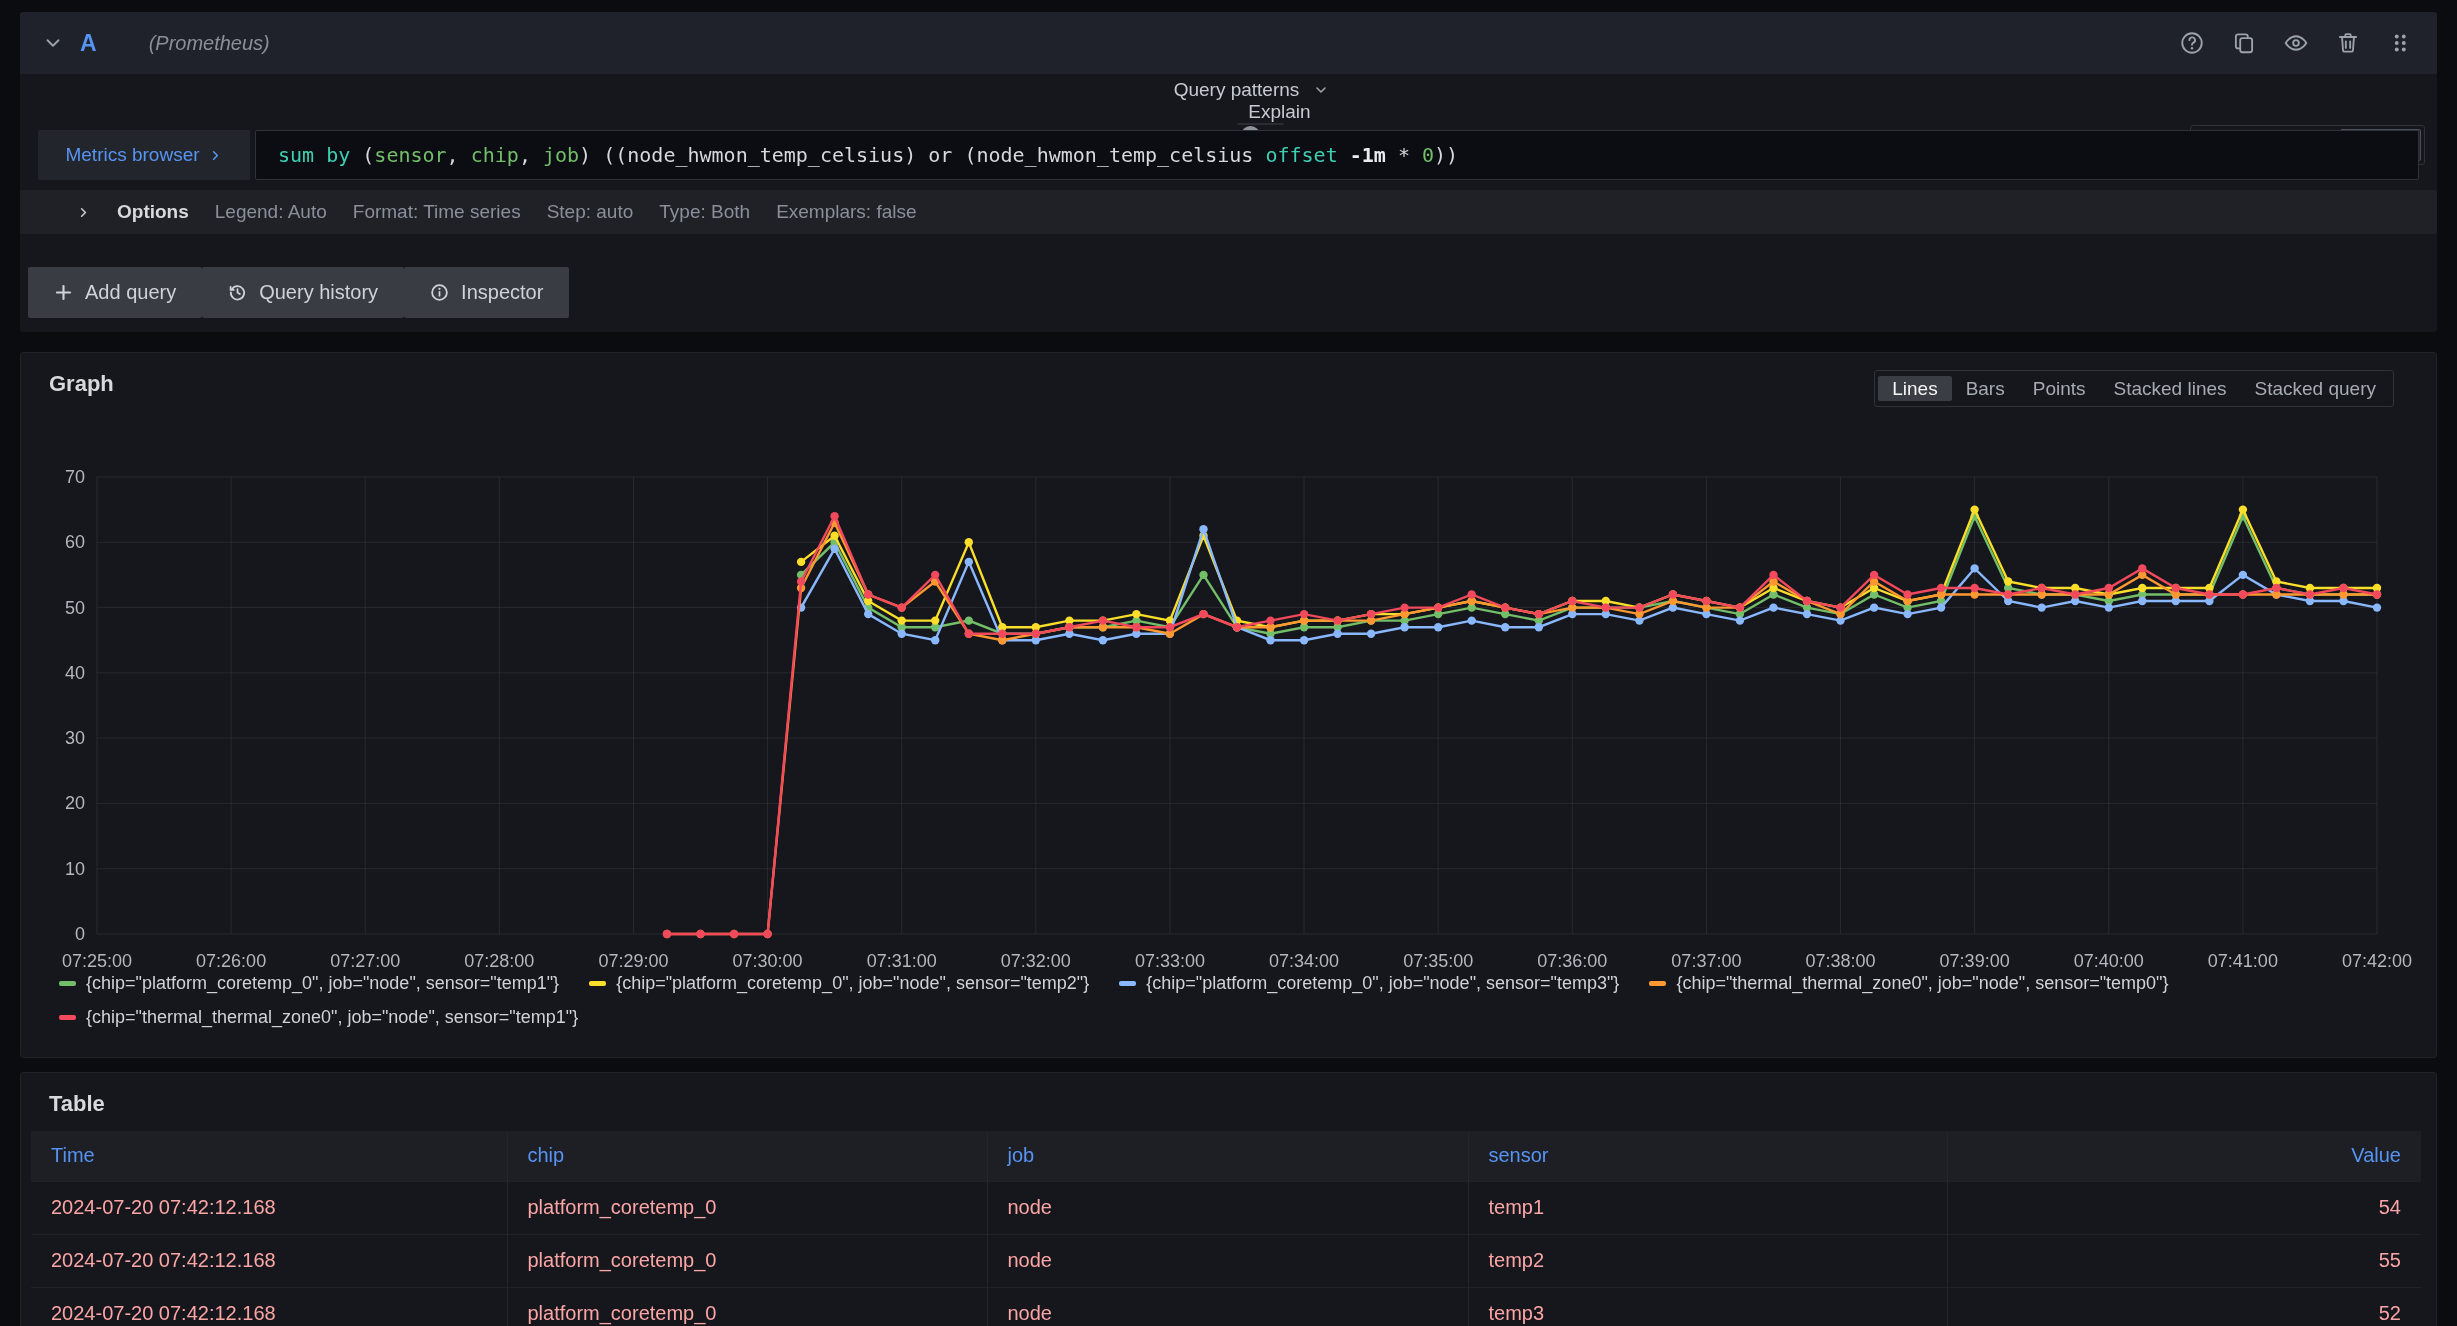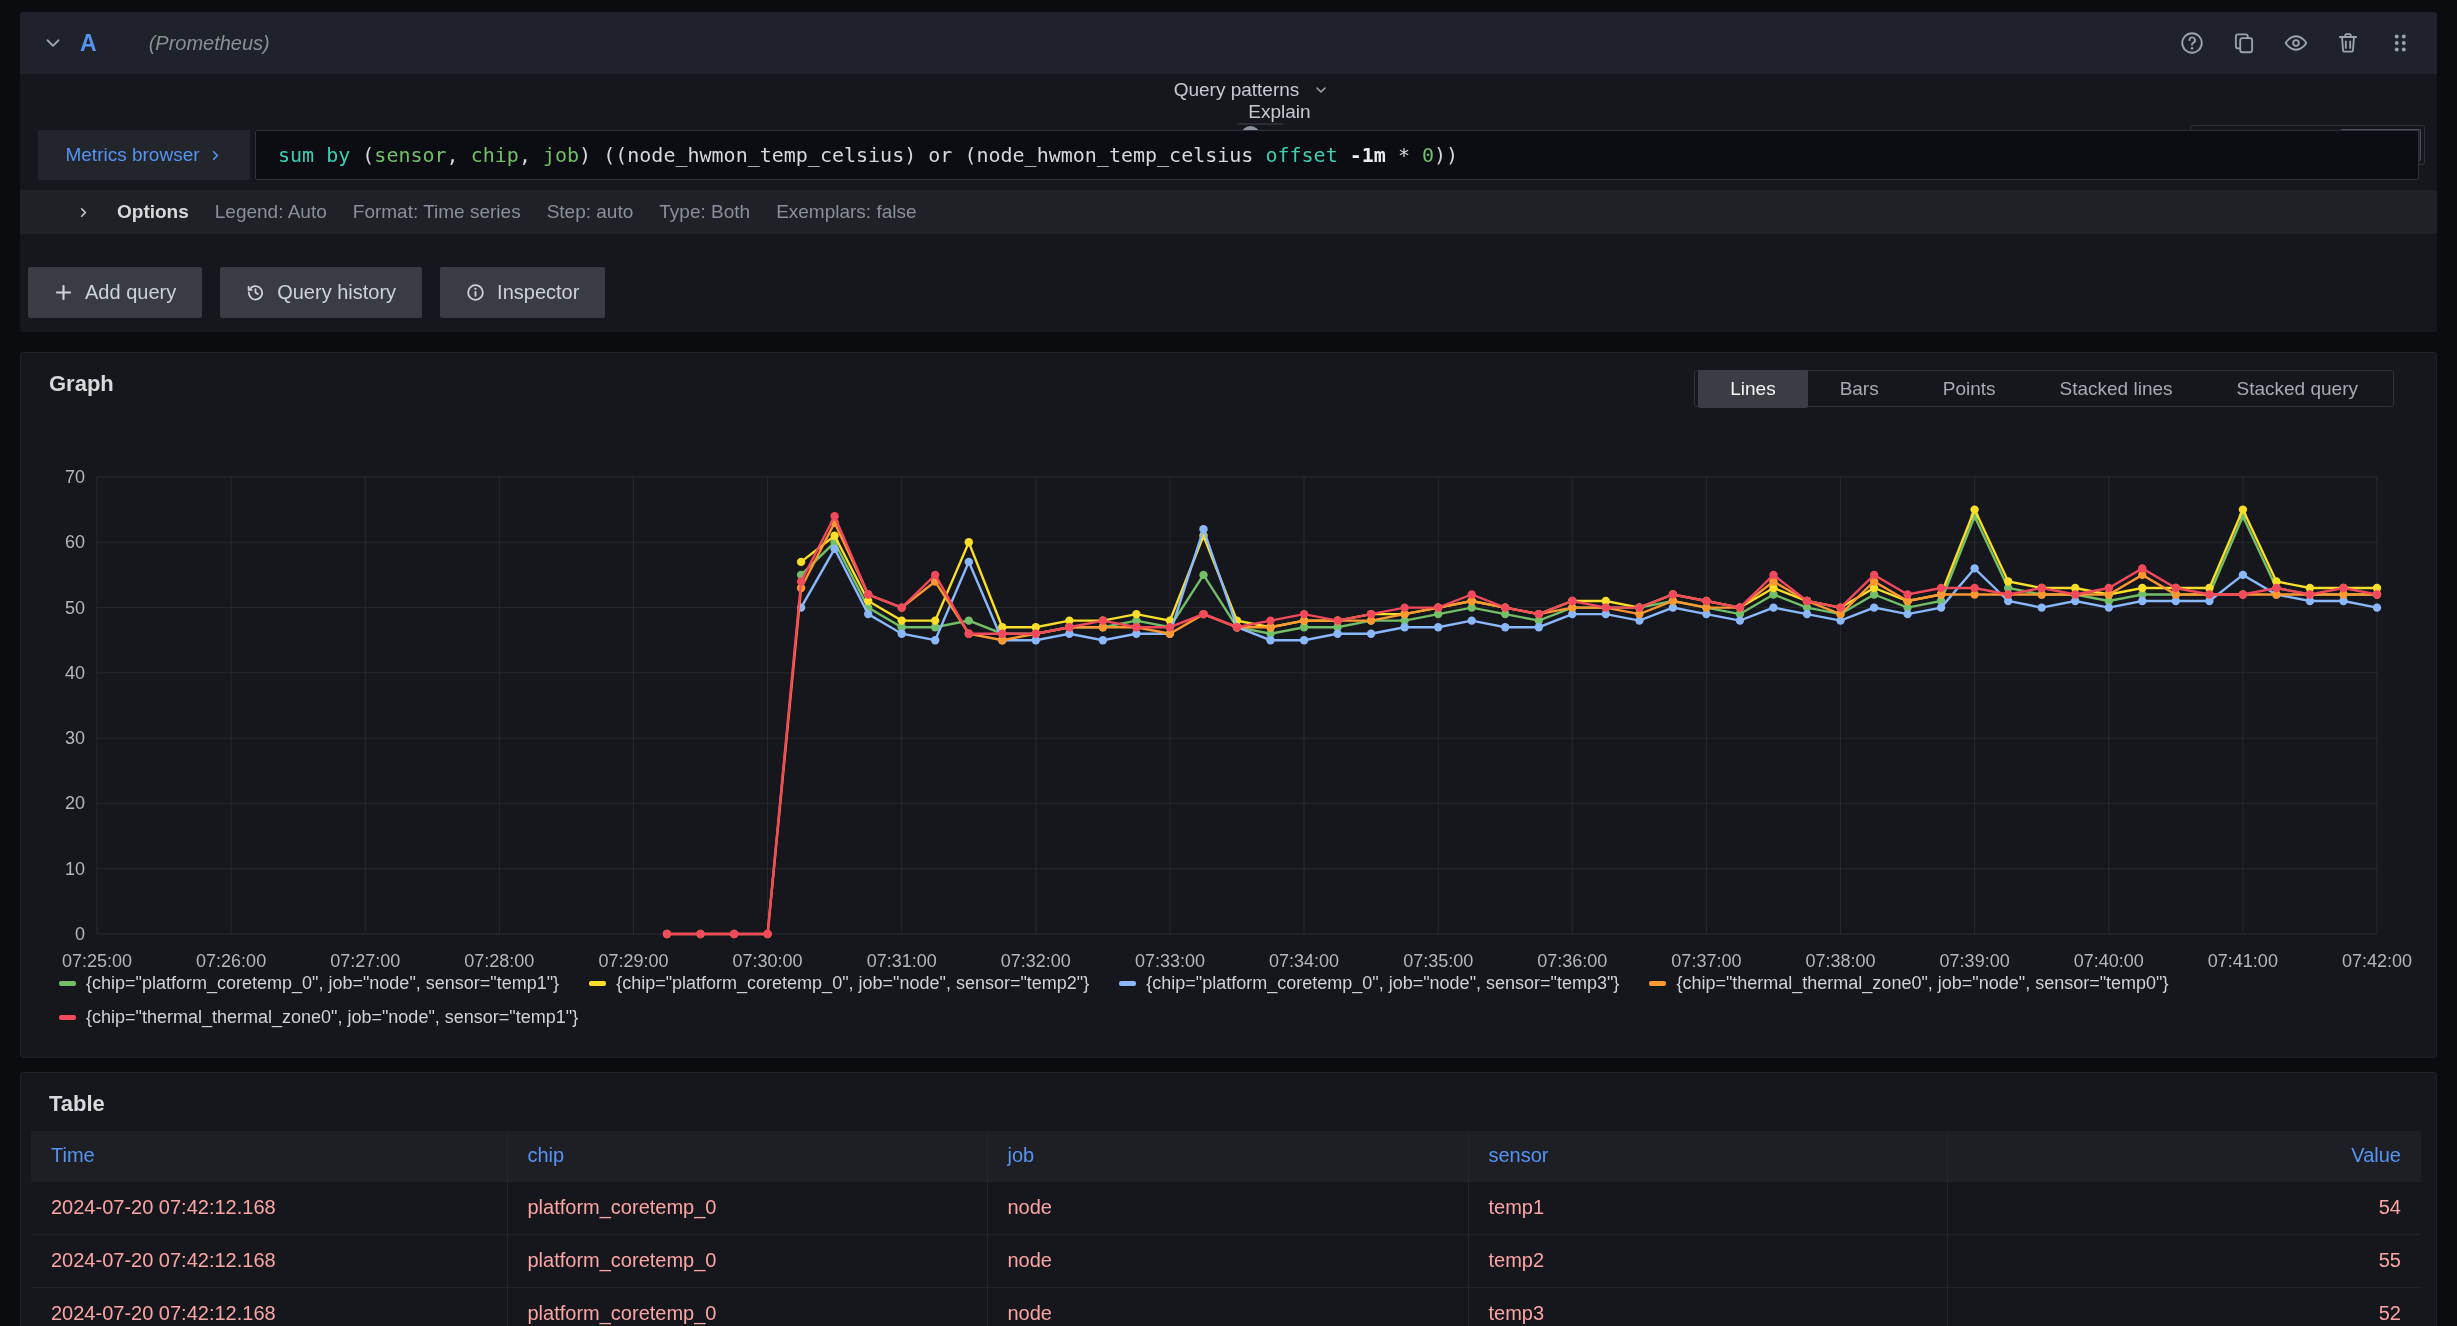--- a/index.html
+++ b/index.html
@@ -36,33 +36,33 @@
   .tk-lbl { color:#73bf69; }
   .tk-num { color:#73bf69; }
   .tk-dur { color:#e9ebee; font-weight:700; }
   .tk-plain { color:#d5d8dc; }
 
   .q-options { position:absolute; left:0; top:178px; width:100%; height:44px; background:#1f2127; border-radius:2px; display:flex; align-items:center; padding-left:56px; gap:26px; cursor:pointer; }
   .q-options .chev-sm { width:15px; height:15px; color:#c6cbd1; display:inline-flex; }
   .opt-title { color:#d8d9da; font-size:19px; font-weight:700; }
   .opt-item { color:#8a8f99; font-size:19px; }
 
-  .q-buttons { position:absolute; left:8px; top:255px; display:flex; gap:18px; }
+  .q-buttons { position:absolute; left:8px; top:255px; display:flex; gap:0; }
   .q-btn { height:51px; background:#393c43; border:none; border-radius:2px; color:#cfd3d9; font-size:20px; font-weight:500; font-family:inherit; display:flex; align-items:center; gap:12px; padding:0 26px; cursor:pointer; }
   .q-btn .b-ic { width:19px; height:19px; display:inline-flex; }
   .q-btn svg { width:100%; height:100%; }
 
   
   .panel { position:absolute; left:20px; width:2417px; background:#16171d; border:1px solid #202227; border-radius:3px; }
   .graph-panel { top:352px; height:706px; }
   .table-panel { top:1072px; height:260px; }
   .panel-title { position:absolute; left:28px; top:18px; font-size:22px; font-weight:700; color:#d8d9da; }
 
   .modes { position:absolute; right:42px; top:17px; height:37px; display:flex; align-items:center; border:1px solid #2f3237; border-radius:3px; padding:3px; }
-  .mode-item { padding:0 32px; height:38px; display:flex; align-items:center; color:#a6abb2; font-size:19px; cursor:pointer; border-radius:2px; }
+  .mode-item { padding:0 14px; height:25px; display:flex; align-items:center; color:#a6abb2; font-size:19px; cursor:pointer; border-radius:2px; }
   .mode-item.selected { background:#3a3d44; color:#f4f5f5; }
 
   #chart-svg { position:absolute; left:0; top:60px; }
   .grid-line { stroke:rgba(255,255,255,0.08); stroke-width:1; }
   .ytick, .xtick { fill:#b4b7bd; font-size:18px; font-family:"Liberation Sans", sans-serif; }
 
   .legend { position:absolute; left:38px; top:620px; width:2340px; display:flex; flex-wrap:wrap; column-gap:30px; row-gap:13px; }
   .legend-item { display:flex; align-items:center; gap:10px; cursor:pointer; }
   .legend-swatch { width:17px; height:5px; border-radius:2px; }
   .legend-label { font-size:18px; color:#d0d2d6; }

